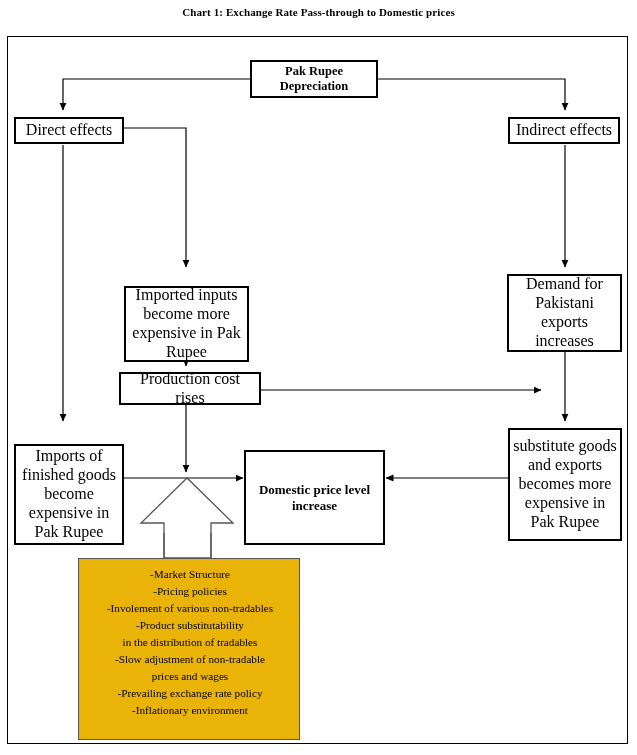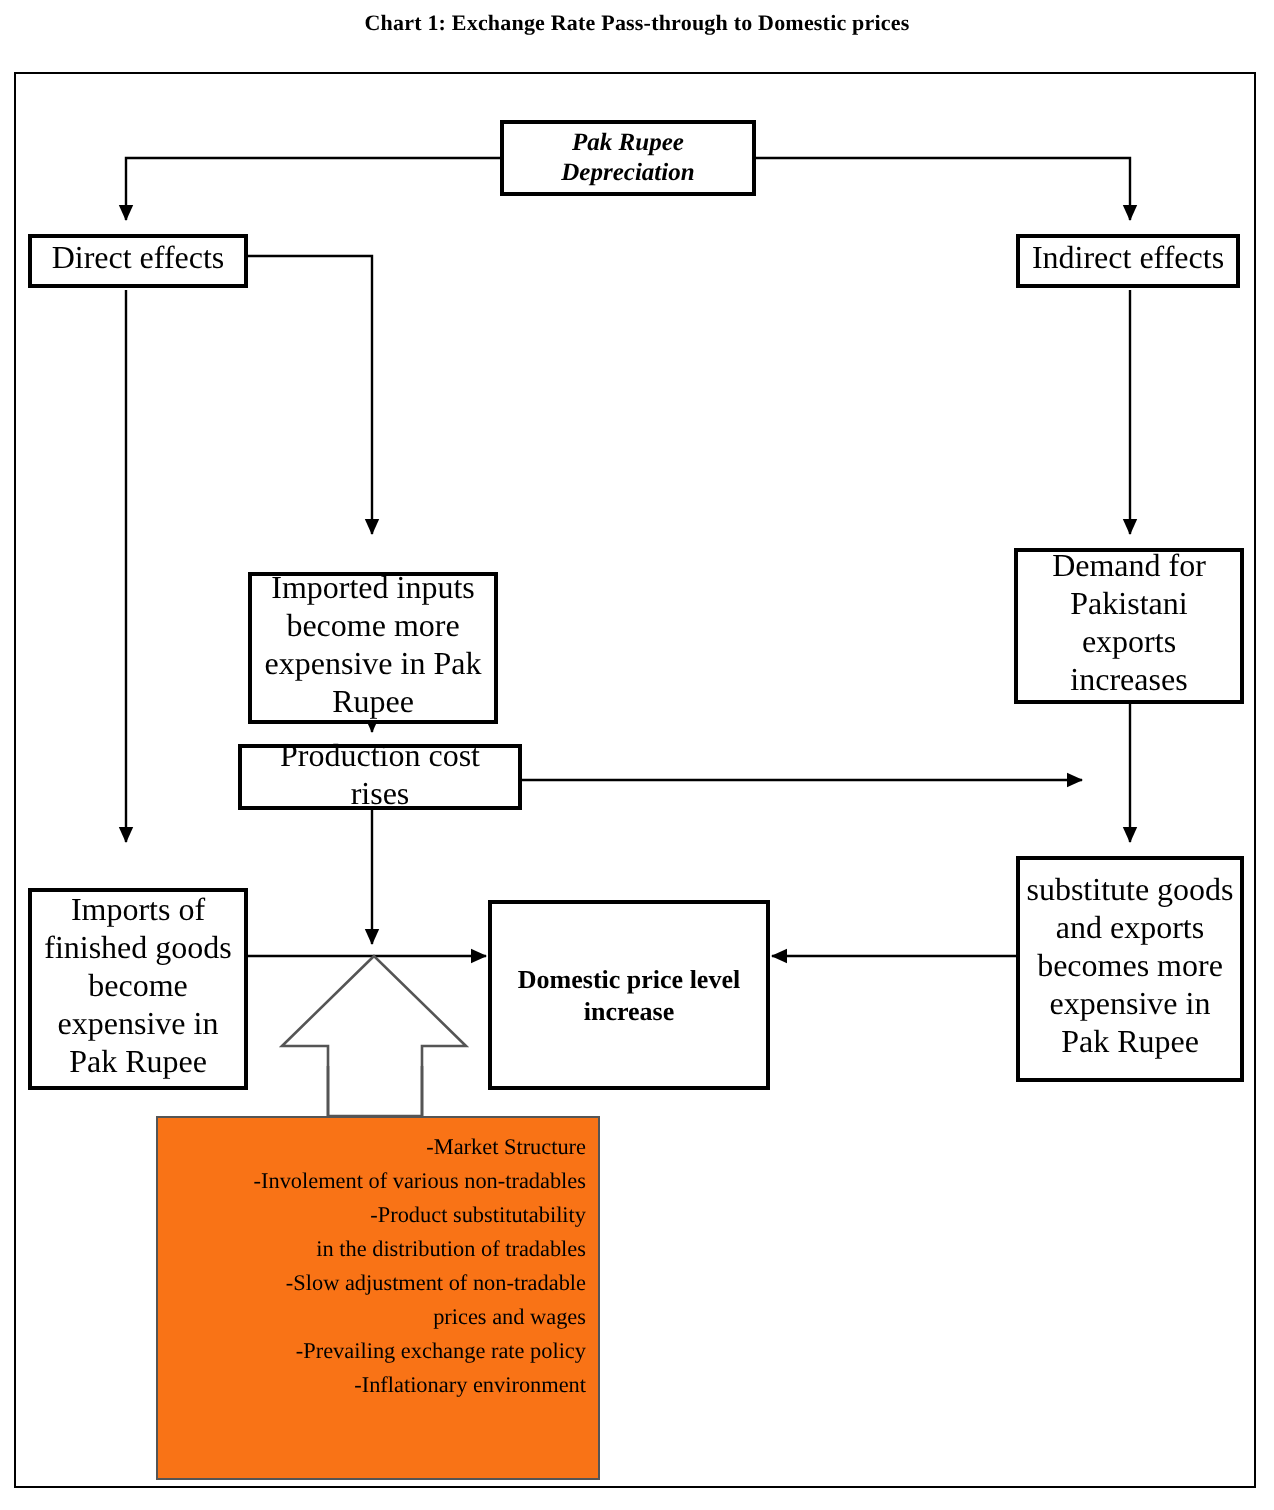--- a/index.html
+++ b/index.html
@@ -56,25 +56,25 @@
     line-height: 1.18;
     font-size: 16px;
     padding: 2px 3px;
   }
   .node.bold { font-weight: bold; }
   .node-text { display: block; width: 100%; }
   .listbox {
     position: absolute;
     box-sizing: border-box;
     border: 1px solid #555555;
-    background: #f97316;
+    background: #eab308;
     padding: 7px 6px 7px 8px;
     font-size: 11.2px;
     line-height: 1.52;
-    text-align: right;
+    text-align: center;
   }
   .listbox div { white-space: nowrap; }
 </style>
 </head>
 <body>
 
 <div id="chart-title">Chart 1: Exchange Rate Pass-through to Domestic prices</div>
 
 <div id="diagram-frame"></div>
 
@@ -107,21 +107,21 @@
     <path d="M123,478 L243,478" marker-end="url(#arrow)"></path>
 
     <path d="M509,478 L386,478" marker-end="url(#arrow)"></path>
   </g>
 
   <g>
     <path d="M187,478 L141,523 L164,523 L164,558 L211,558 L211,523 L233,523 Z" fill="#ffffff" stroke="#555555" stroke-width="1.3" stroke-linejoin="miter"></path>
   </g>
 </svg>
 
-<div class="node" style="left:250px; top:60px; width:128px; height:38px; font-weight:bold; font-size:12.5px;font-style:italic;">
+<div class="node" style="left:250px; top:60px; width:128px; height:38px; font-weight:bold; font-size:12.5px;">
   <span class="node-text">Pak Rupee Depreciation</span>
 </div>
 
 <div class="node" style="left:14px; top:117px; width:110px; height:27px;">
   <span class="node-text">Direct effects</span>
 </div>
 
 <div class="node" style="left:508px; top:117px; width:112px; height:27px;">
   <span class="node-text">Indirect effects</span>
 </div>
@@ -145,20 +145,21 @@
 <div class="node bold" style="left:244px; top:434px; width:141px; height:95px; font-size:13px;margin-top:16px;">
   <span class="node-text">Domestic price level increase</span>
 </div>
 
 <div class="node" style="left:508px; top:428px; width:114px; height:113px;">
   <span class="node-text">substitute goods and exports becomes more expensive in Pak Rupee</span>
 </div>
 
 <div class="listbox" style="left:78px; top:558px; width:222px; height:182px;">
   <div>-Market Structure</div>
+  <div>-Pricing policies</div>
   <div>-Involement of various non-tradables</div>
   <div>-Product substitutability</div>
   <div>in the distribution of tradables</div>
   <div>-Slow adjustment of non-tradable</div>
   <div>prices and wages</div>
   <div>-Prevailing exchange rate policy</div>
   <div>-Inflationary environment</div>
 </div>
 
 <svg id="stems" style="position:absolute; left:0; top:0; width:637px; height:755px; pointer-events:none;" viewBox="0 0 637 755" xmlns="http://www.w3.org/2000/svg">

